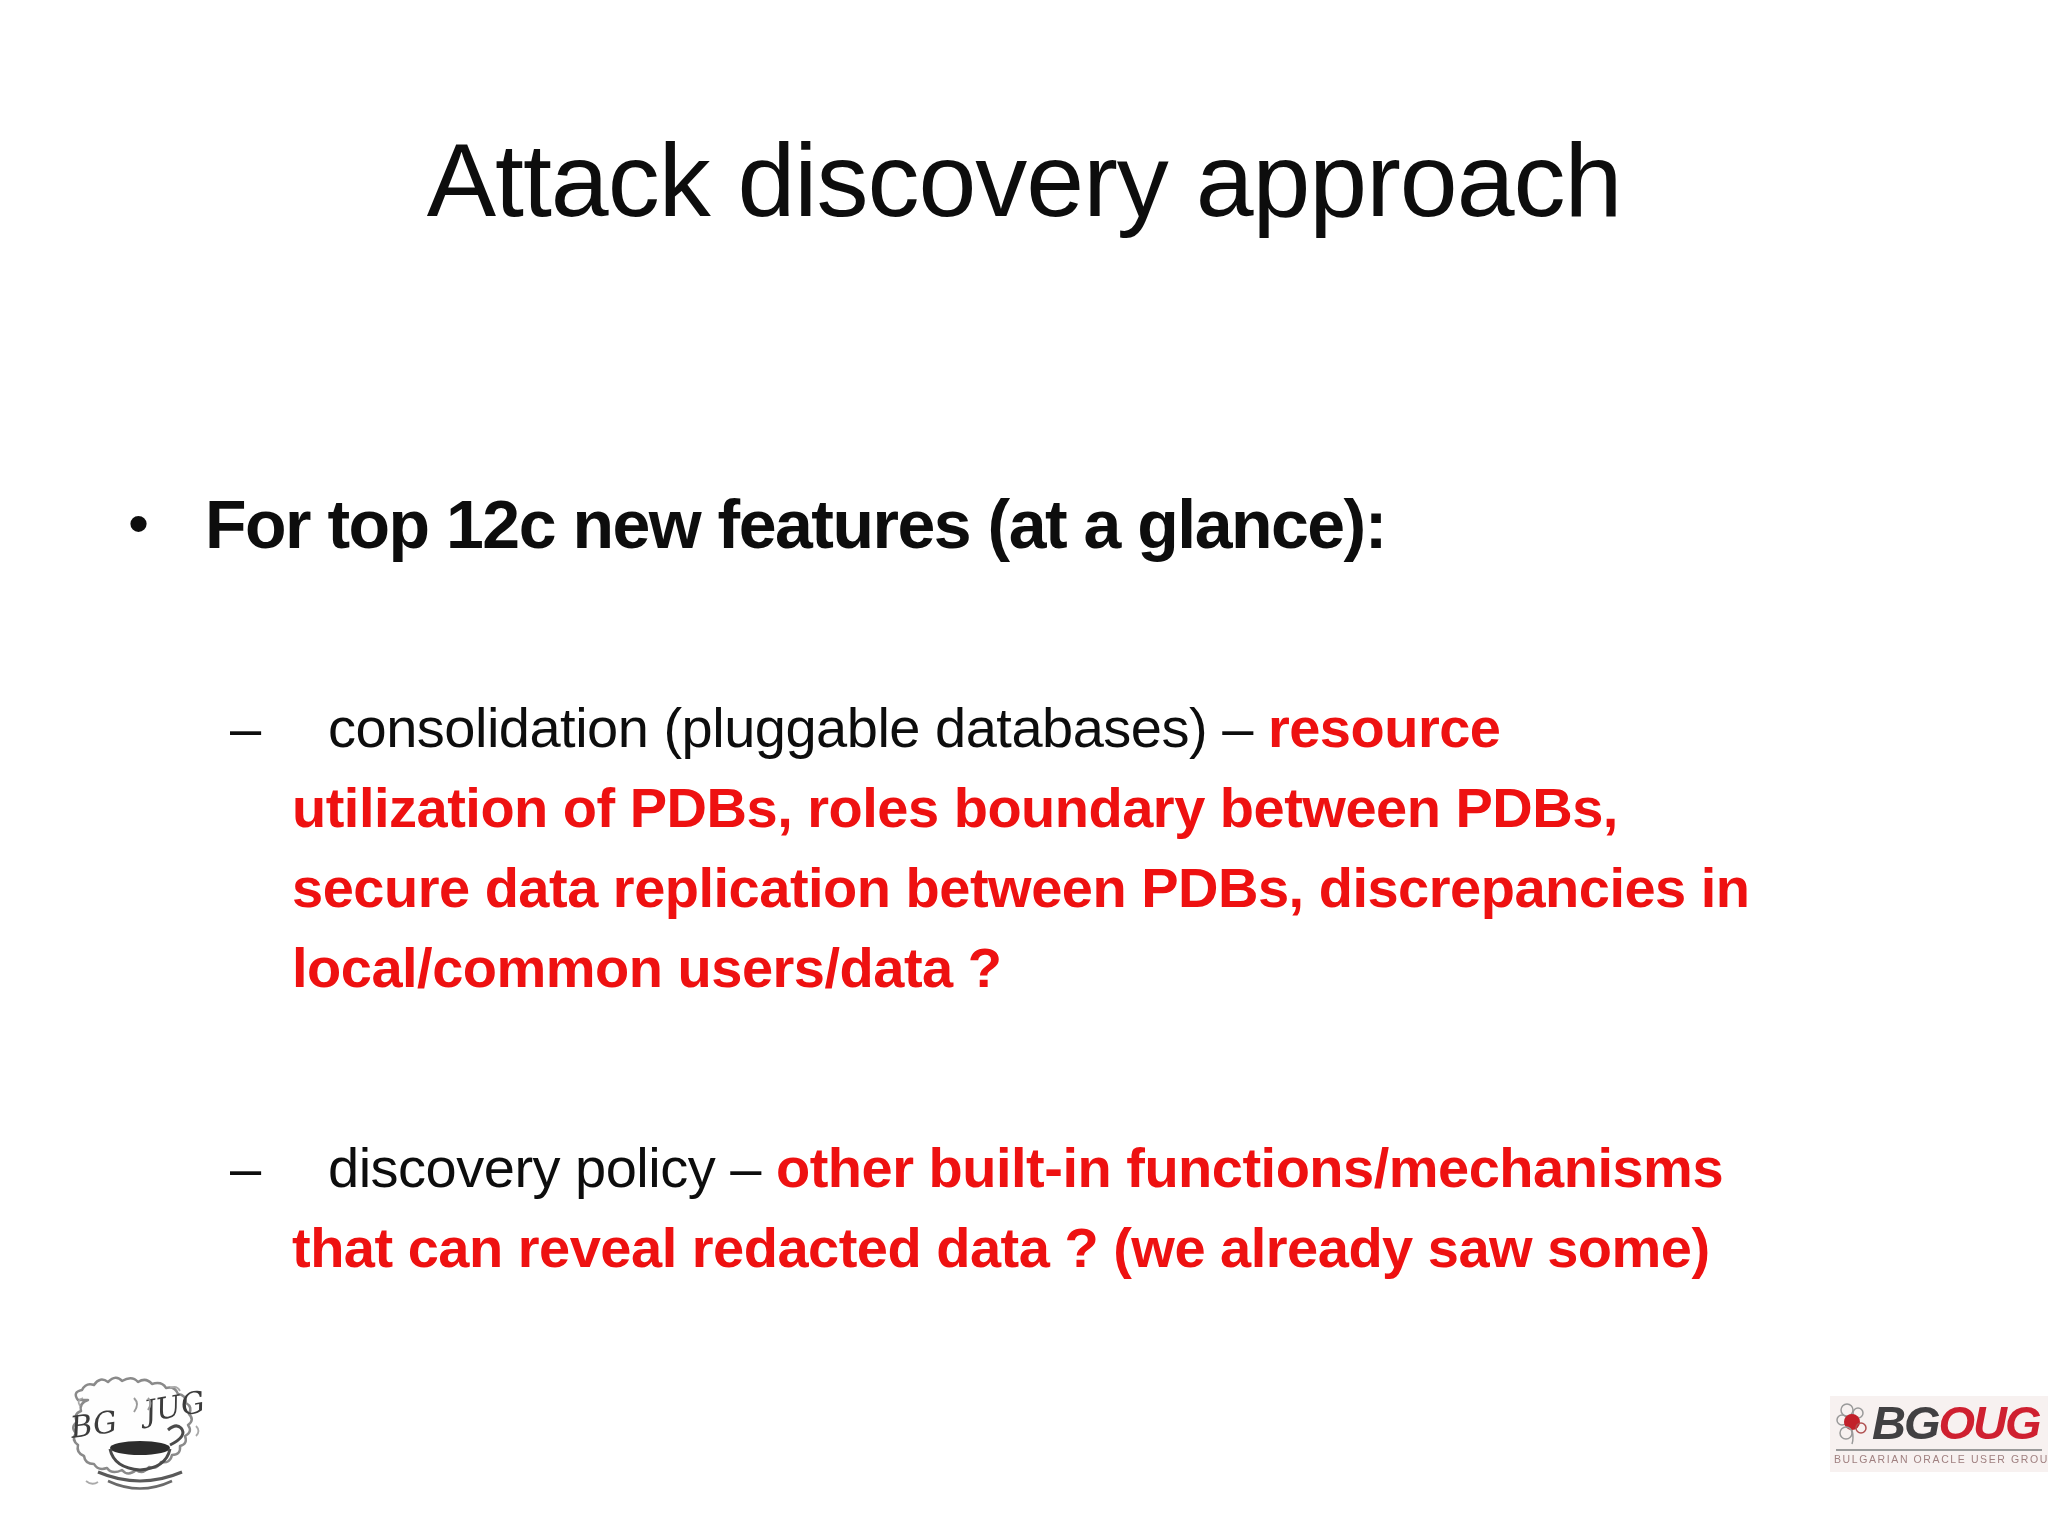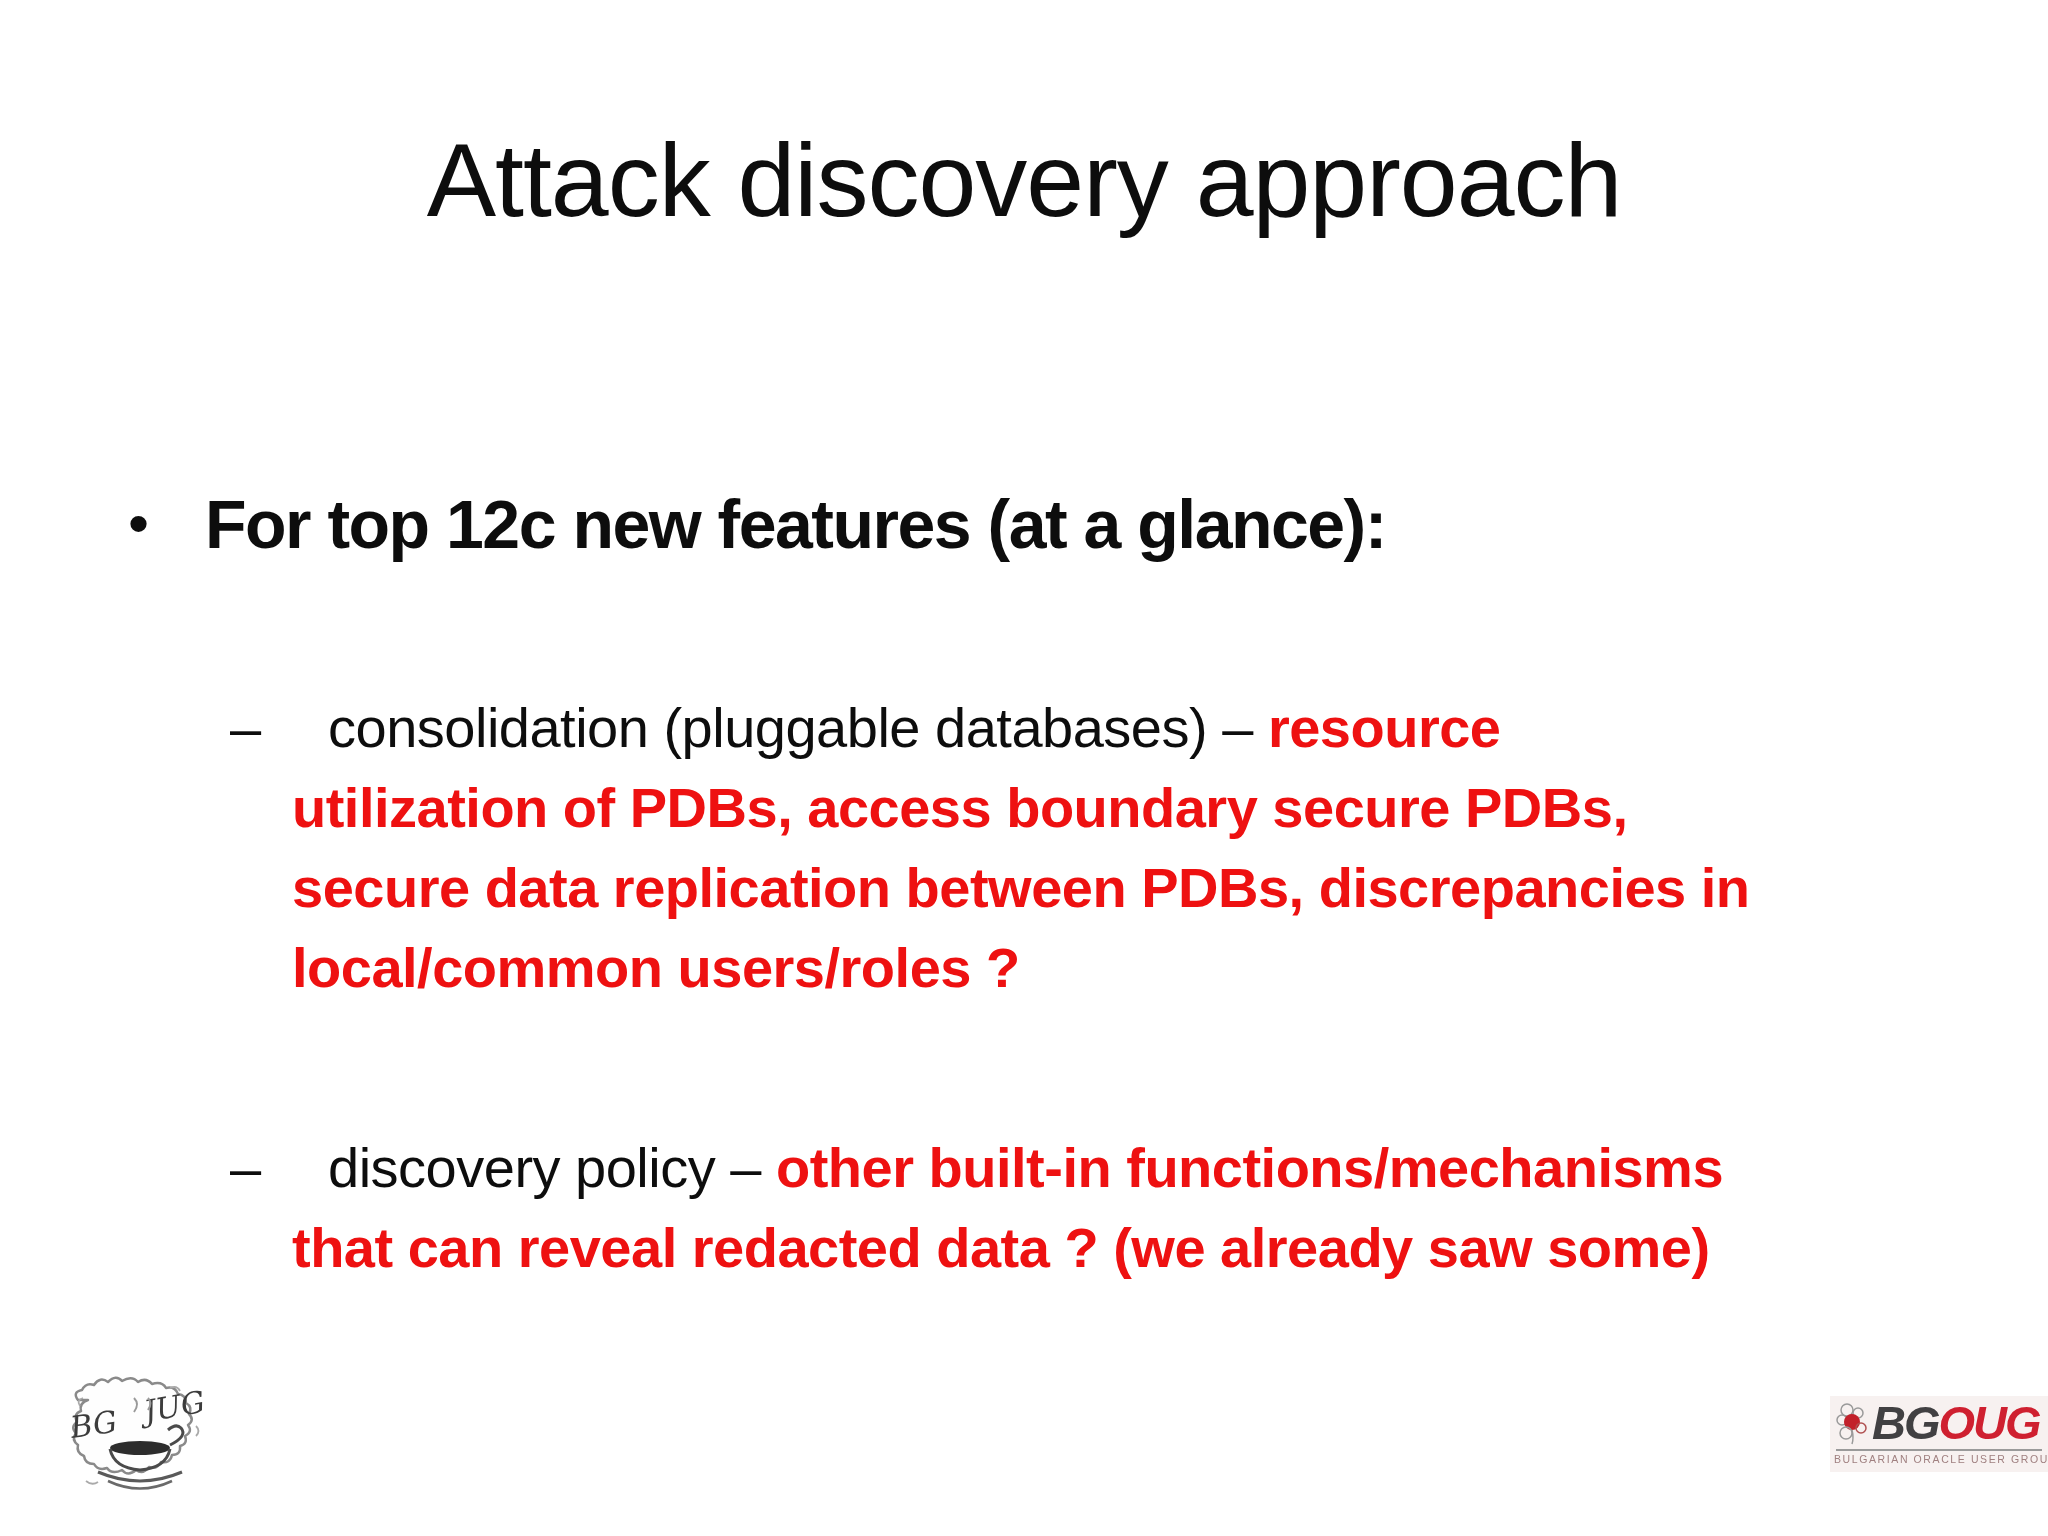--- a/index.html
+++ b/index.html
@@ -129,27 +129,27 @@
     <div class="btext">For top 12c new features (at a glance):</div>
   </div>
 
   <div class="sub-bullet first">
     <div class="marker">–</div>
     <div class="lines">
       <div class="line">
         <span data-color="black">consolidation (pluggable databases) – </span><span data-color="red">resource</span>
       </div>
       <div class="line">
-        <span data-color="red">utilization of PDBs, access boundary secure PDBs,</span>
+        <span data-color="red">utilization of PDBs, roles boundary between PDBs,</span>
       </div>
       <div class="line">
         <span data-color="red">secure data replication between PDBs, discrepancies in</span>
       </div>
       <div class="line">
-        <span data-color="red">local/common users/roles ?</span>
+        <span data-color="red">local/common users/data ?</span>
       </div>
     </div>
   </div>
 
   <div class="sub-bullet second">
     <div class="marker">–</div>
     <div class="lines">
       <div class="line">
         <span data-color="black">discovery policy – </span><span data-color="red">other built-in functions/mechanisms</span>
       </div>

